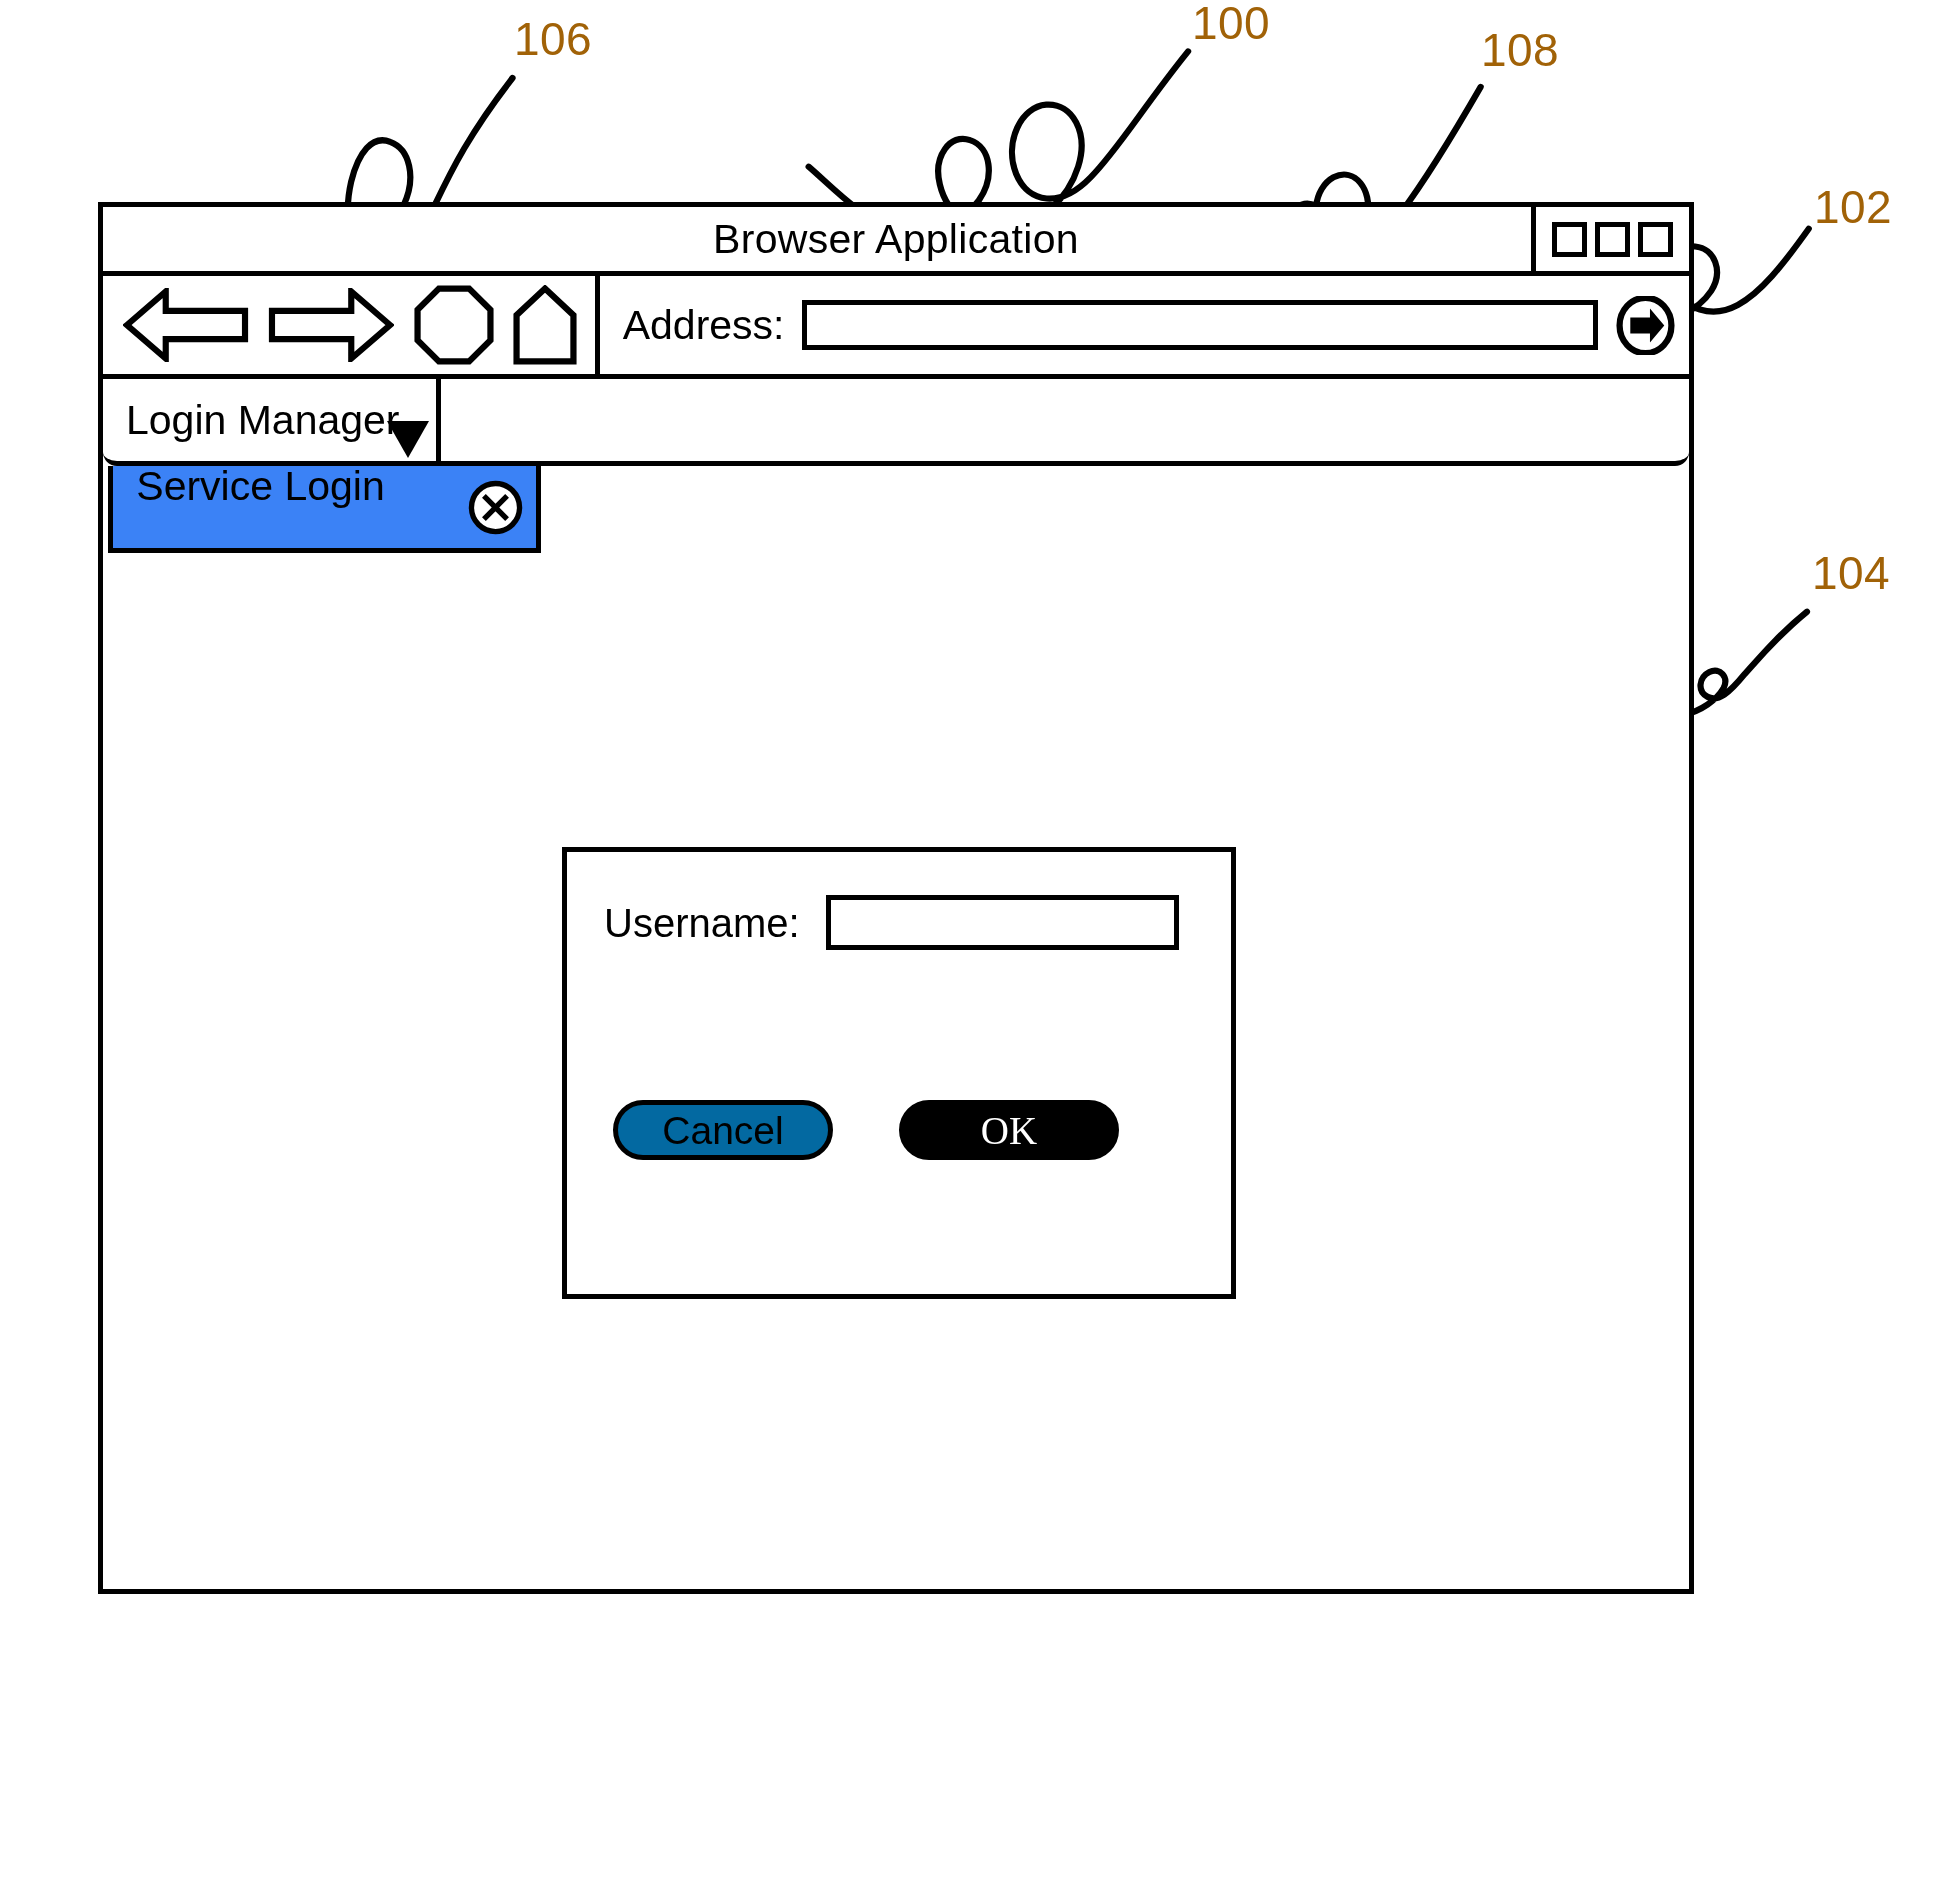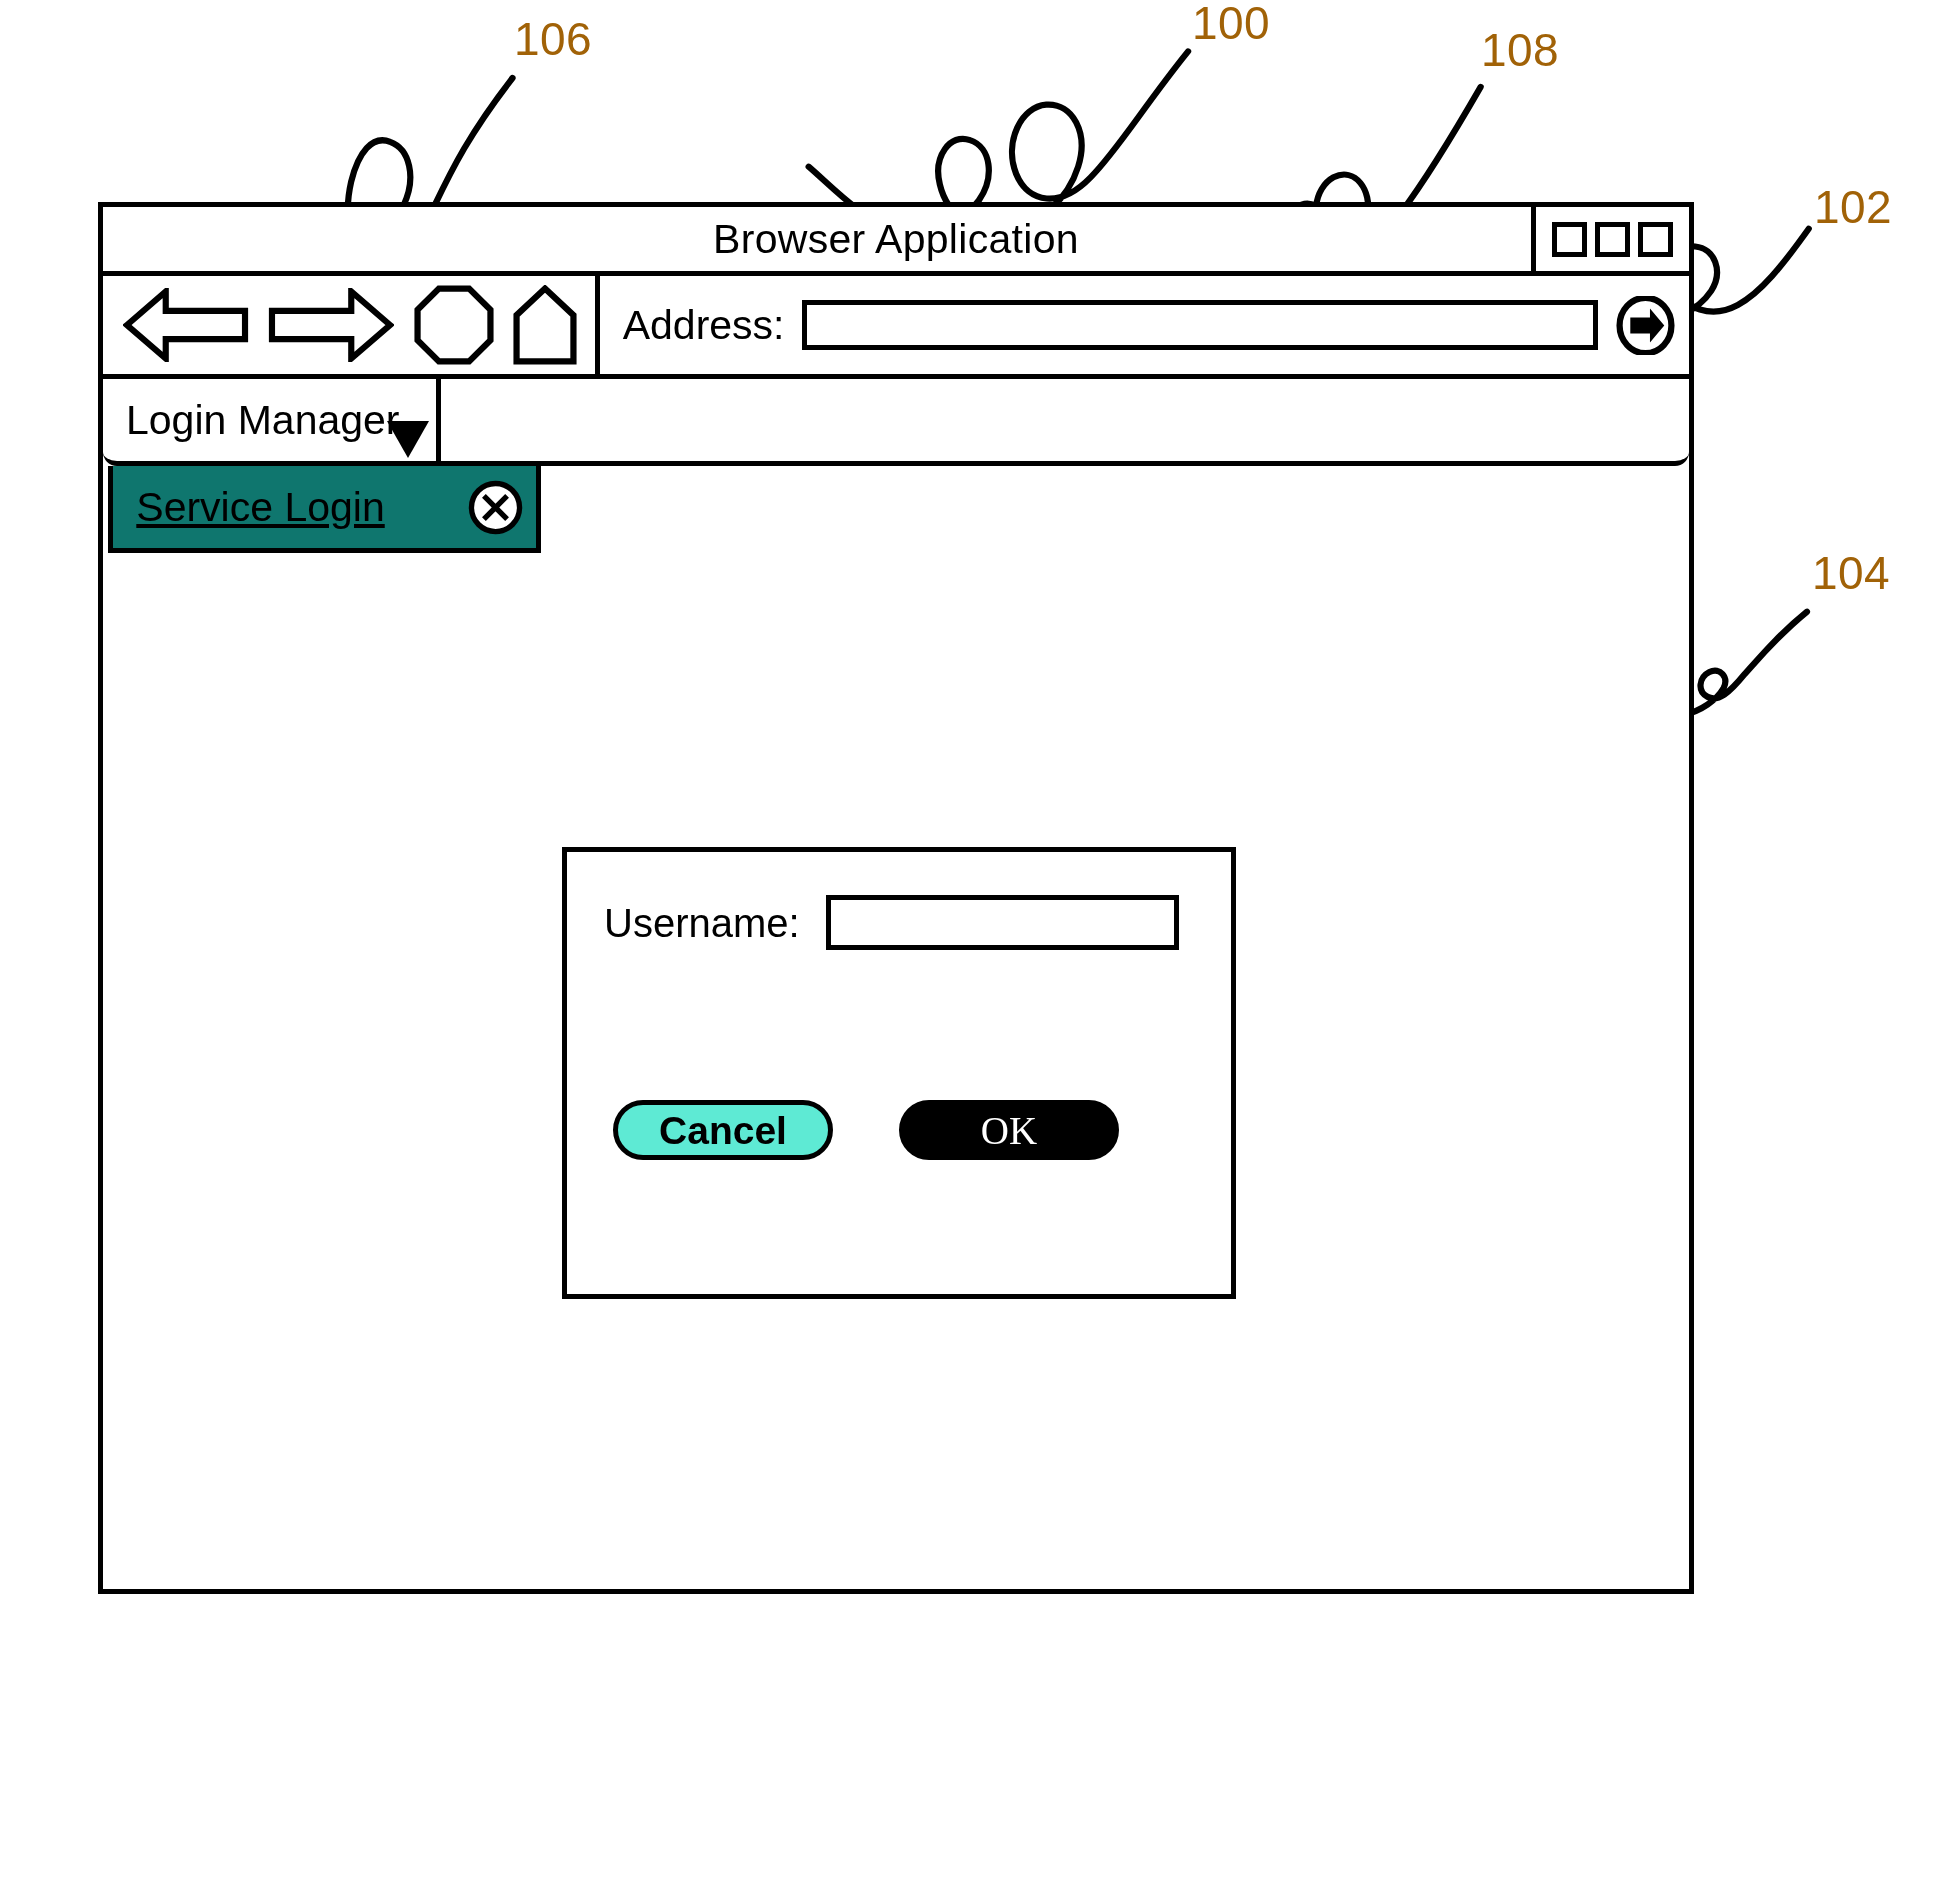--- a/index.html
+++ b/index.html
@@ -210,25 +210,23 @@
 
   
   #service-login-tab {
     position: absolute;
     left: 5.3px;
     top: 0;
     width: 433px;
     height: 87px;
     border: 5.3px solid #000;
     border-top: none;
-    background: #0f766e;
-    display: flex;
-    align-items: center;
-    box-sizing: border-box;
-    text-decoration: underline;
+    background: #3b82f6;
+    display: flex;
+    box-sizing: border-box;
   }
   #service-login-label {
     font-size: 41px;
     line-height: 1;
     padding-left: 23px;
     white-space: nowrap;
     flex: 1;
   }
   #service-login-close {
     width: 67px;
@@ -298,23 +296,22 @@
     font-family: "Liberation Sans", sans-serif;
     font-size: 39px;
     line-height: 1;
     box-sizing: border-box;
     cursor: pointer;
     user-select: none;
   }
   #cancel-button {
     width: 220px;
     border: 5.3px solid #000;
-    background: #5eead4;
+    background: #0369a1;
     color: #000;
-    font-weight: bold;
   }
   #ok-button {
     width: 220px;
     border: 5.3px solid #000;
     background: #000;
     color: #fff;
     font-family: Liberation Serif, serif;
   }
 
   

